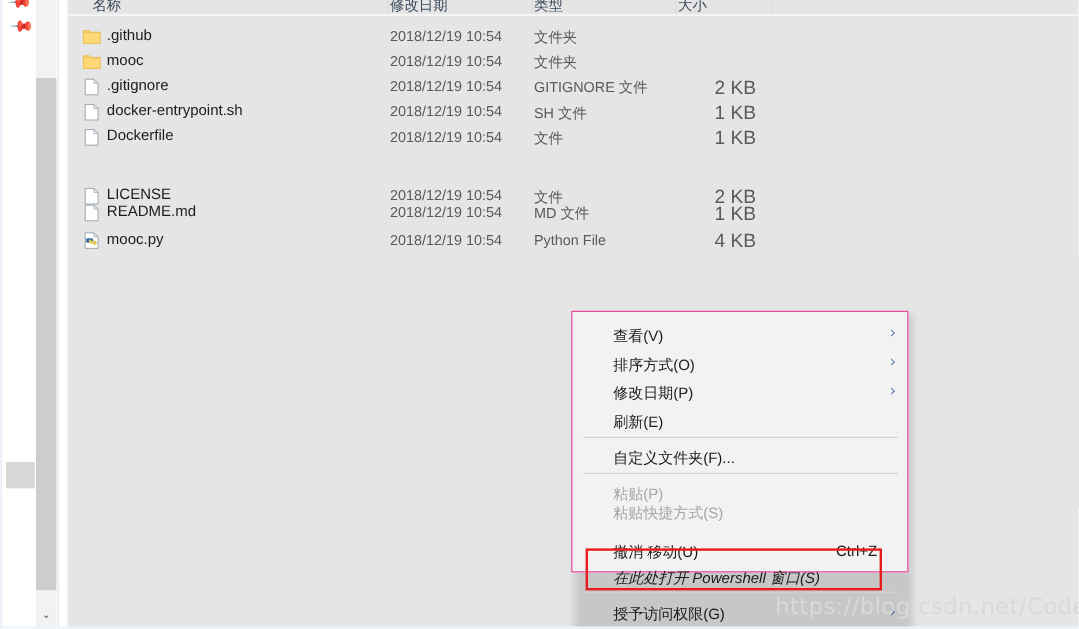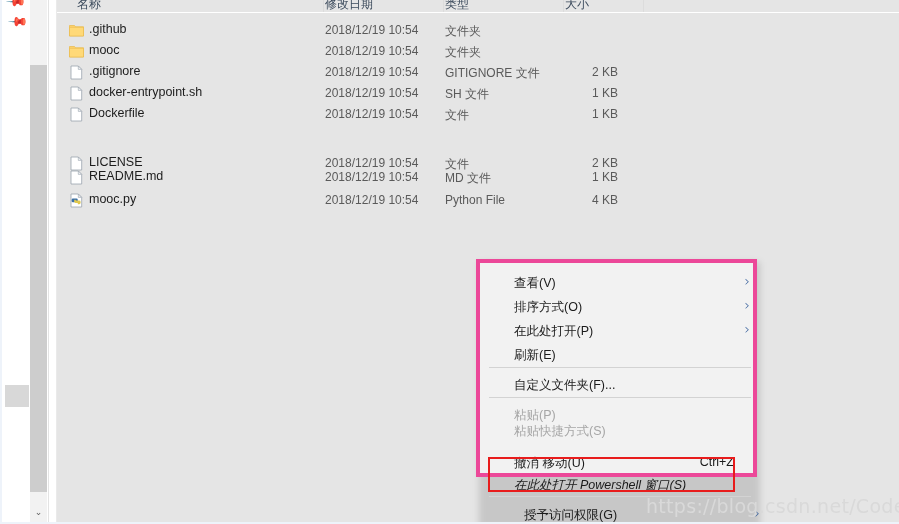--- a/index.html
+++ b/index.html
@@ -137,24 +137,24 @@
   }
   .cell-type {
     position: absolute;
     left: 388px; top: 3px;
     font-size: 12px;
     color: #5a5a5a;
     white-space: nowrap;
   }
   .cell-size {
     position: absolute;
-    left: 496px; top: 3px;
+    left: 508px; top: 3px;
     width: 65px;
     text-align: right;
-    font-size: 12px;
+    font-size: 16px;
     color: #5a5a5a;
     white-space: nowrap;
   }
 
   
   .ficon {
     position: absolute;
     left: 12px; top: 3px;
     width: 15px; height: 15px;
   }
@@ -166,21 +166,21 @@
     left: 479px; top: 262px;
     width: 281px; height: 266px;
     background: rgba(0,0,0,0.13);
     filter: blur(3px);
   }
   .ctx-menu {
     position: absolute;
     left: 476px; top: 259px;
     width: 281px; height: 218px;
     background: #f2f2f2;
-    border: 4px solid #ec4899;
+    border: 1px solid #ec4899;
   }
   .ctx-item {
     position: absolute;
     left: 1px;
     width: 279px; height: 24px;
   }
   .ctx-label {
     position: absolute;
     left: 33px; top: 4px;
     font-size: 12.5px;
@@ -377,21 +377,21 @@
       <div class="ctx-sep" style="top: 233px;"></div>
       <div class="ctx-item" style="top: 8px;">
         <div class="ctx-label">查看(V)</div>
         <div class="ctx-arrow">›</div>
       </div>
       <div class="ctx-item" style="top: 32px;">
         <div class="ctx-label">排序方式(O)</div>
         <div class="ctx-arrow">›</div>
       </div>
       <div class="ctx-item" style="top: 56px;">
-        <div class="ctx-label">在此处打开(P)</div>
+        <div class="ctx-label">修改日期(P)</div>
         <div class="ctx-arrow">›</div>
       </div>
       <div class="ctx-item" style="top: 80px;">
         <div class="ctx-label">刷新(E)</div>
       </div>
       <div class="ctx-item" style="top: 110px;">
         <div class="ctx-label">自定义文件夹(F)...</div>
       </div>
       <div class="ctx-item" style="top: 140px;">
         <div class="ctx-label disabled">粘贴(P)</div>
@@ -399,21 +399,21 @@
       <div class="ctx-item" style="top: 156px;">
         <div class="ctx-label disabled">粘贴快捷方式(S)</div>
       </div>
       <div class="ctx-item" style="top: 188px;">
         <div class="ctx-label">撤消 移动(U)</div>
         <div class="ctx-accel">Ctrl+Z</div>
       </div>
       <div class="ctx-item" style="top: 210px; font-style: italic;">
         <div class="ctx-label">在此处打开 Powershell 窗口(S)</div>
       </div>
-      <div class="ctx-item" style="top: 240px; margin-left: 10px;">
+      <div class="ctx-item" style="top: 240px;">
         <div class="ctx-label">授予访问权限(G)</div>
         <div class="ctx-arrow">›</div>
       </div>
     </div>
   <div class="ctx-highlight"></div>
 
   <div class="watermark">https://blog.csdn.net/Codeliang666</div>
 
   <div class="bottom-strip"></div>
 </div>

